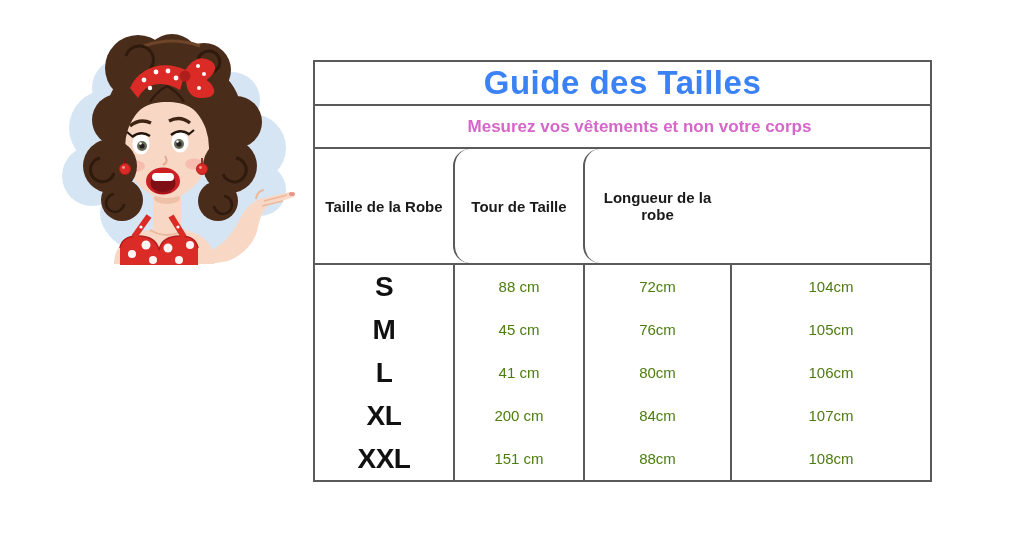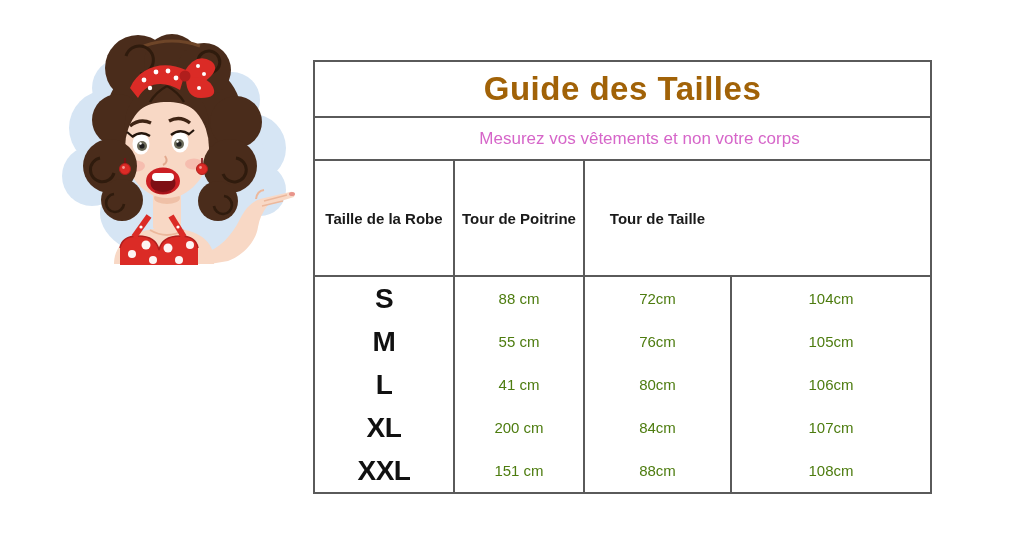--- a/index.html
+++ b/index.html
@@ -21,51 +21,52 @@
   }
   .size-table {
     position: absolute;
     left: 313px;
     top: 60px;
     width: 619px;
     border: 2px solid #5a5a5a;
     background: #ffffff;
   }
   .t-title {
-    height: 56px;
+    height: 44px;
     border-bottom: 2px solid #5a5a5a;
     display: flex; align-items: center; justify-content: center;
     font-size: 33px;
     font-weight: bold;
-    color: #a16207;
+    color: #3b82f6;
     letter-spacing: 0.5px;
     text-align: right;
   }
   .t-subtitle {
     height: 43px;
     border-bottom: 2px solid #5a5a5a;
     display: flex; align-items: center; justify-content: center;
     font-size: 17px;
-    font-weight: normal;
+    font-weight: bold;
     color: #D666C9;
     padding-left: 34px;
   }
   .t-header {
     display: grid;
     grid-template-columns: 138px 130px 147px 200px;
     height: 116px;
     border-bottom: 2px solid #5a5a5a;
   }
   .t-header .cell {
     display: flex; align-items: center; justify-content: center;
     font-weight: bold;
     font-size: 15px;
     color: #1a1a1a;
     text-align: center;
     padding: 8px 4px;
+    border-radius: 17px;
   }
   .t-body {
     display: grid;
     grid-template-columns: 138px 130px 147px 200px;
     grid-auto-rows: 43px;
   }
   .t-row { display: contents; }
   .t-body .cell {
     display: flex; align-items: center; justify-content: center;
     font-size: 15px;
@@ -217,34 +218,34 @@
       <circle cx="148.5" cy="159.5" r="1.4" fill="#F59A94"></circle>
     </g>
   </svg>
 
   <div class="size-table">
     <div class="t-title">Guide des Tailles</div>
     <div class="t-subtitle">Mesurez vos vêtements et non votre corps</div>
 
     <div class="t-header">
       <div class="cell c1">Taille de la Robe</div>
-      <div class="cell c2">Tour de Poitrine</div>
       <div class="cell c3">Tour de Taille</div>
+      <div class="cell c4">Longueur de la robe</div>
     </div>
 
     <div class="t-body">
       <div class="t-row">
         <div class="cell c1 size-cell">S</div>
         <div class="cell c2">88 cm</div>
         <div class="cell c3">72cm</div>
         <div class="cell c4">104cm</div>
       </div>
       <div class="t-row">
         <div class="cell c1 size-cell">M</div>
-        <div class="cell c2">55 cm</div>
+        <div class="cell c2">45 cm</div>
         <div class="cell c3">76cm</div>
         <div class="cell c4">105cm</div>
       </div>
       <div class="t-row">
         <div class="cell c1 size-cell">L</div>
         <div class="cell c2">41 cm</div>
         <div class="cell c3">80cm</div>
         <div class="cell c4">106cm</div>
       </div>
       <div class="t-row">

